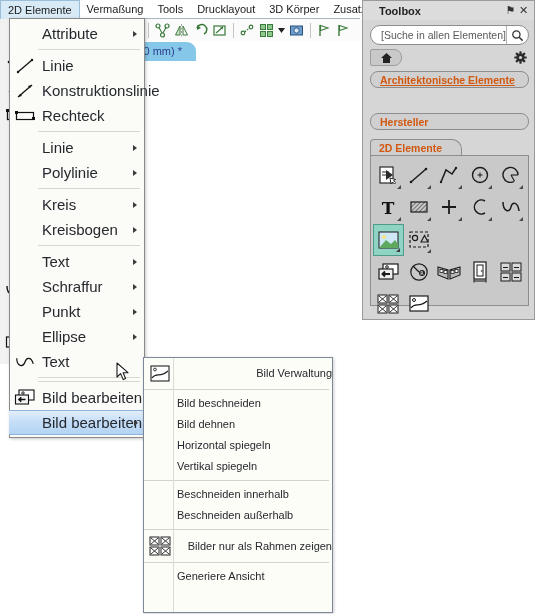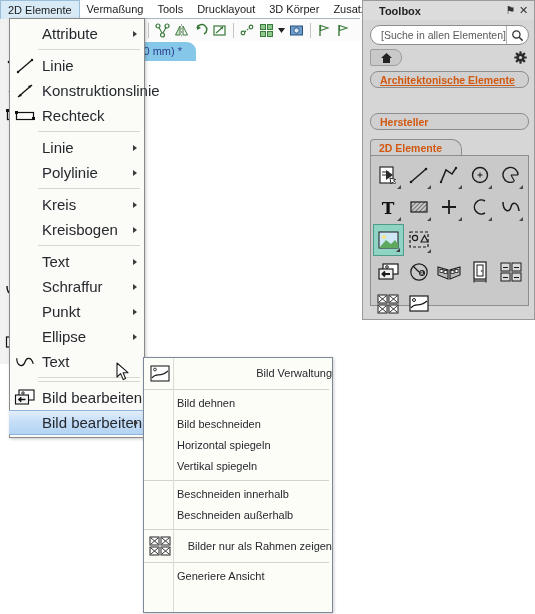--- a/index.html
+++ b/index.html
@@ -460,22 +460,22 @@
   <div id="submenu">
     <div id="submenu-railing"></div>
   <div class="sub-item pad"><span class="sub-icon">
           <svg width="20" height="17" viewBox="0 0 20 17">
             <rect x="1" y="1" width="18" height="15" fill="#fff" stroke="#222" stroke-width="1.1"></rect>
             <circle cx="5" cy="4.5" r="1.4" fill="none" stroke="#222" stroke-width="0.9"></circle>
             <path d="M2 13 C6 7, 10 13, 18 6" fill="none" stroke="#222" stroke-width="1.1"></path>
           </svg>
         </span><span>Bild Verwaltung</span></div>
       <div class="sub-sep"></div>
+      <div class="sub-item"><span>Bild beschneiden</span></div>
       <div class="sub-item"><span>Bild dehnen</span></div>
-      <div class="sub-item"><span>Bild beschneiden</span></div>
       <div class="sub-item"><span>Horizontal spiegeln</span></div>
       <div class="sub-item"><span>Vertikal spiegeln</span></div>
       <div class="sub-sep"></div>
       <div class="sub-item"><span>Beschneiden innerhalb</span></div>
       <div class="sub-item"><span>Beschneiden außerhalb</span></div>
       <div class="sub-sep"></div>
       <div class="sub-item pad"><span class="sub-icon">
           <svg width="22" height="20" viewBox="0 0 22 20">
             <rect x="1" y="1" width="9" height="8" fill="#fff" stroke="#222" stroke-width="1"></rect>
             <rect x="12" y="1" width="9" height="8" fill="#fff" stroke="#222" stroke-width="1"></rect>

